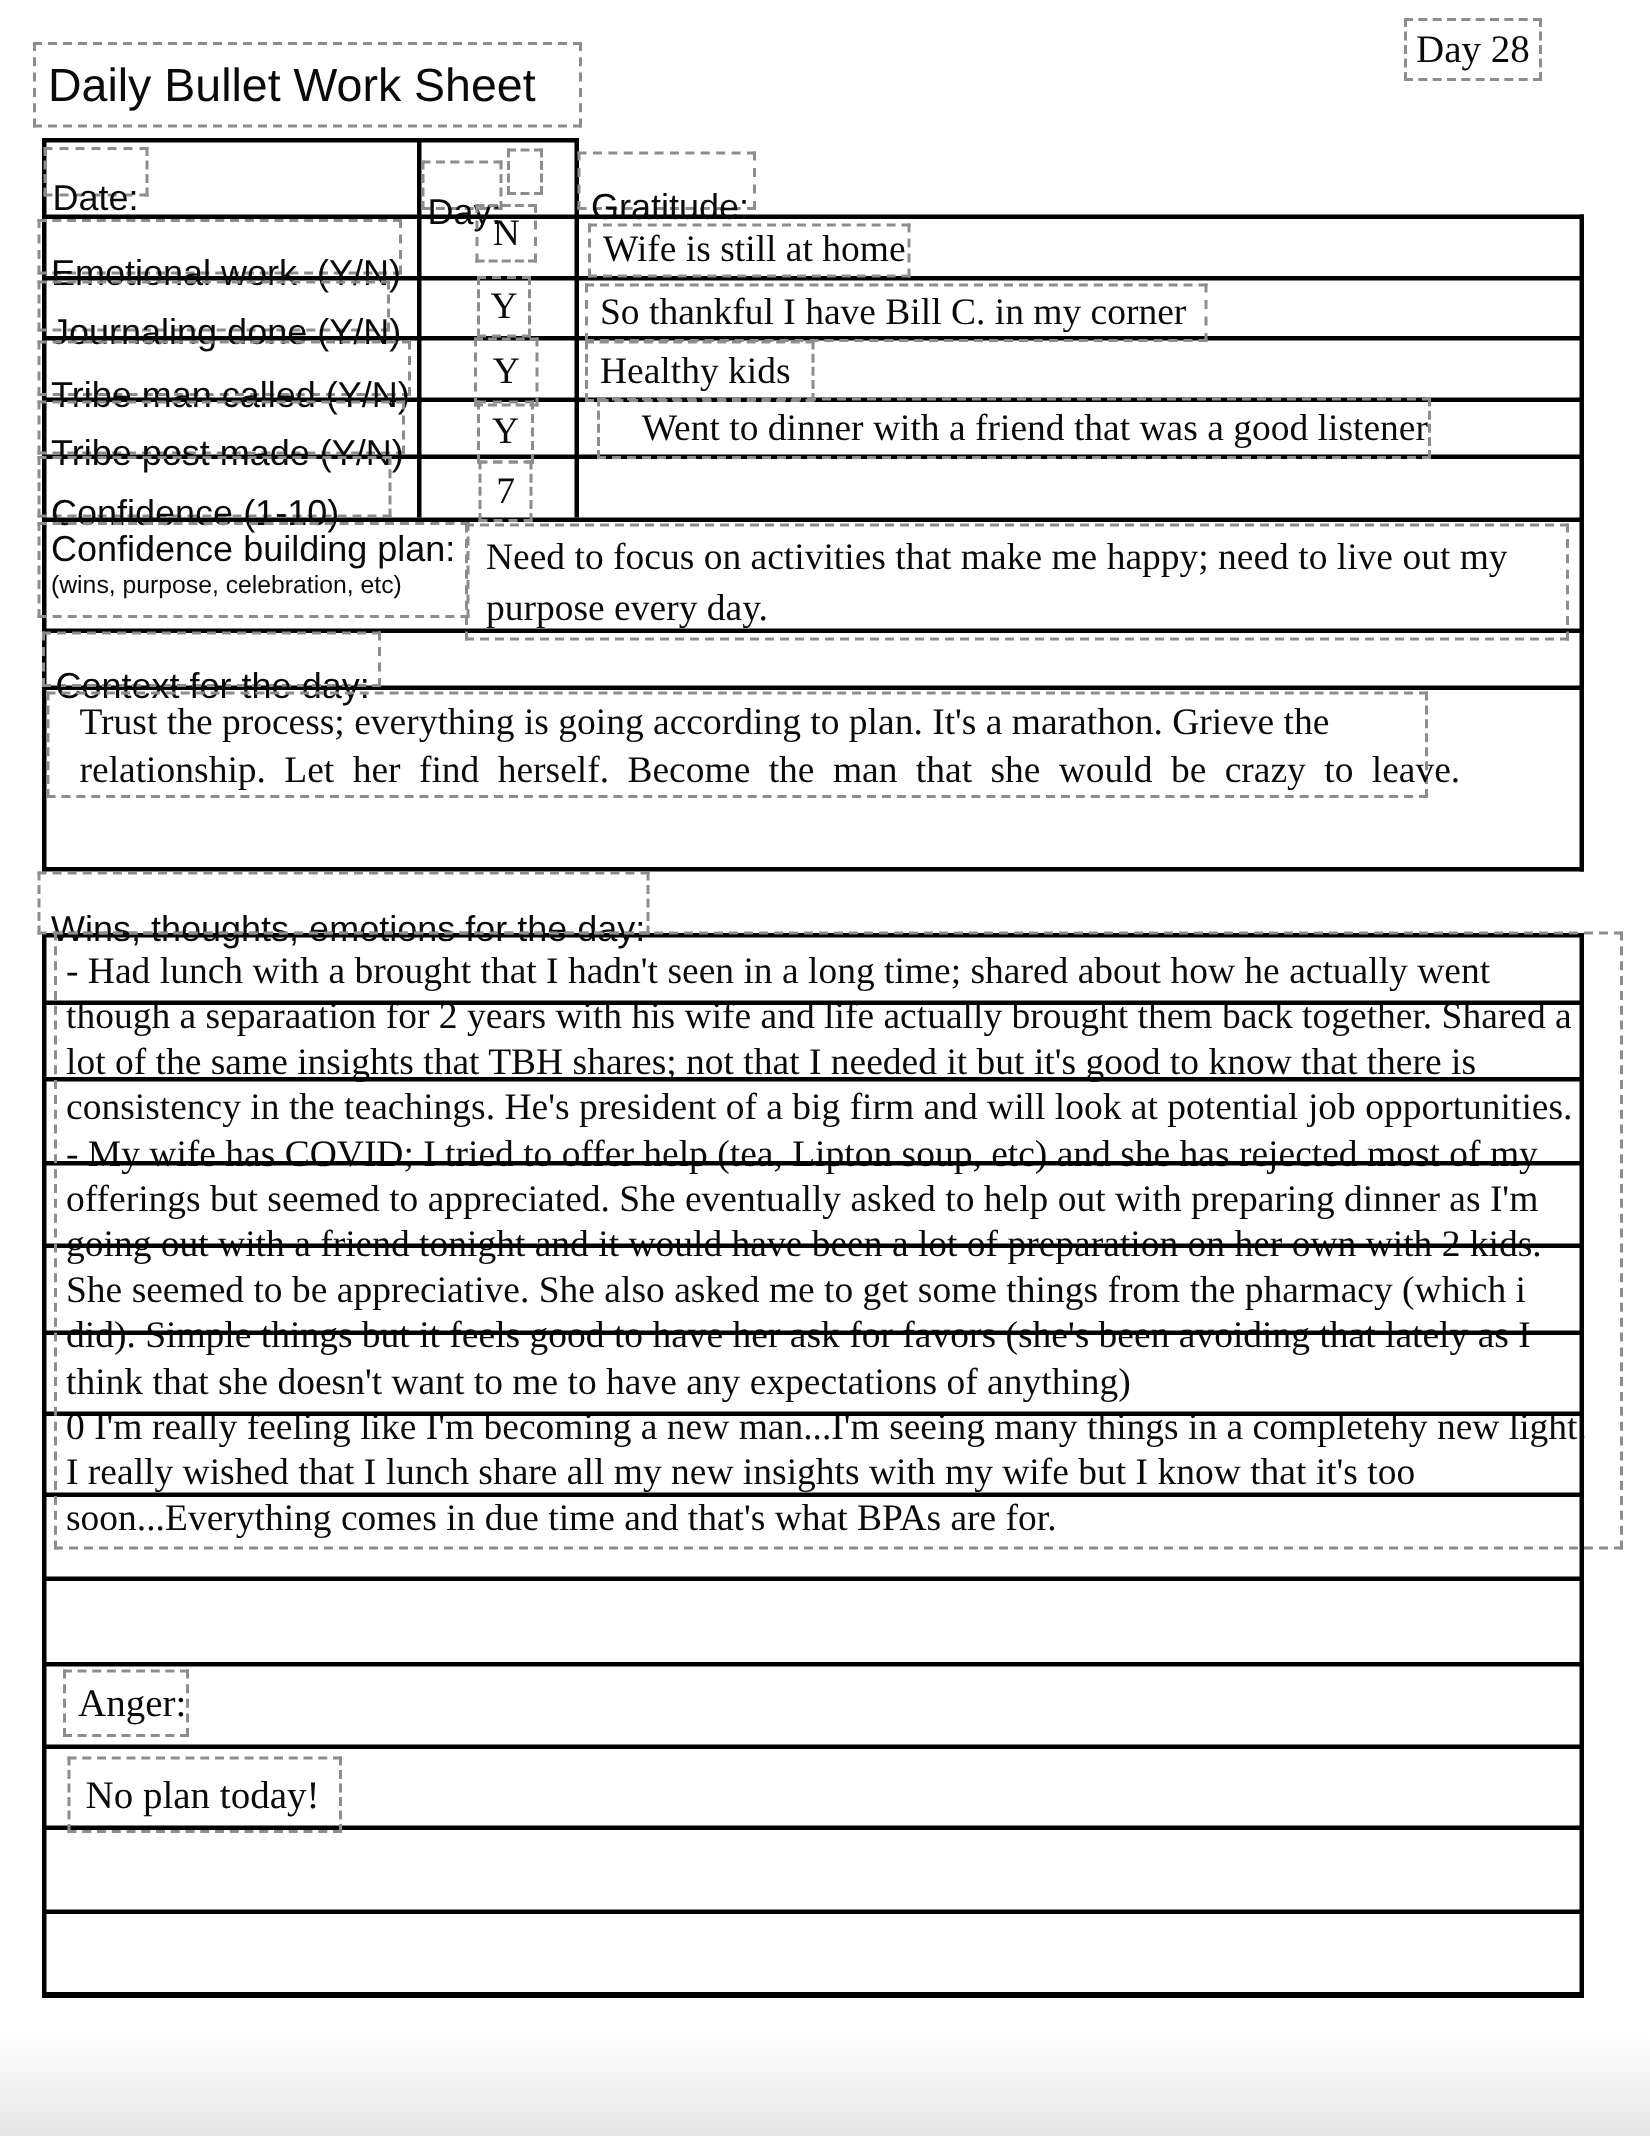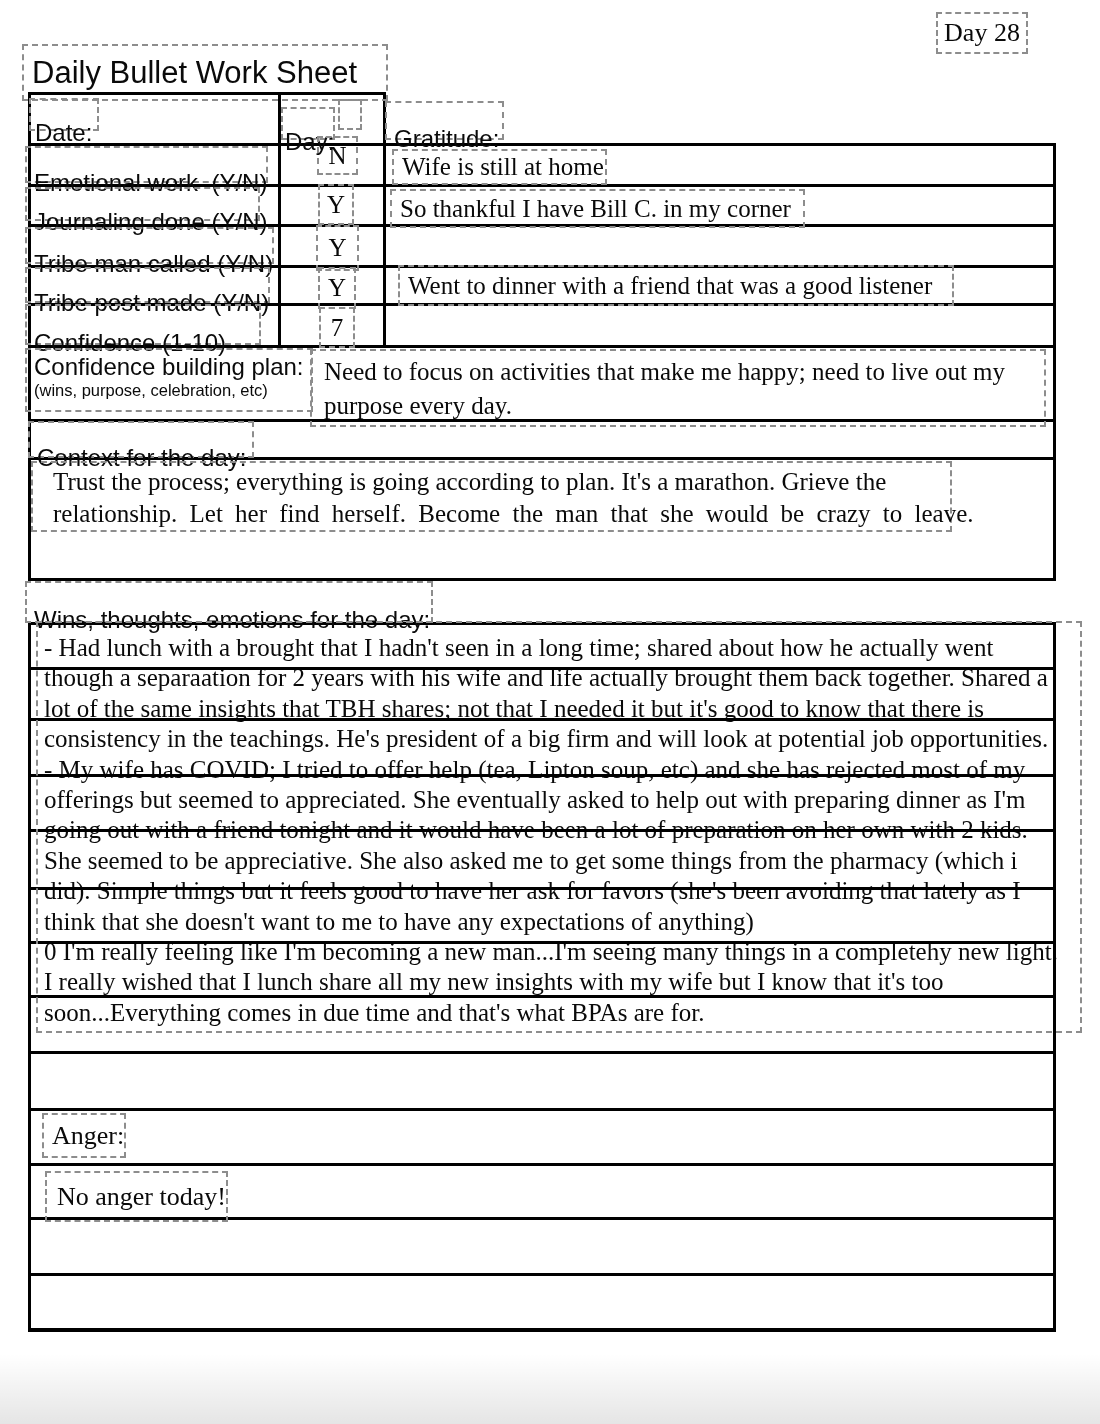--- a/index.html
+++ b/index.html
@@ -26,21 +26,21 @@
   .jspace{word-spacing:6px;text-align:right;}
   .stack{display:block;}
   .grad{position:absolute;left:0;top:1354px;width:1100px;height:70px;z-index:0;
         background:linear-gradient(to bottom, rgba(0,0,0,0) 0%, rgba(0,0,0,0.10) 100%);}
 </style>
 </head>
 <body>
 
 <div class="page">
 
-  <div class="dash" style="left:22px;top:44px;width:366px;height:57px;">
+  <div class="dash" style="left:22px;top:28px;width:366px;height:57px;">
     <span class="sans" style="font-size:31px;padding-left:8px;">Daily Bullet Work Sheet</span>
   </div>
   <div class="dash" style="left:936px;top:12px;width:92px;height:42px;justify-content:center;">
     <span class="serif" style="font-size:26px;">Day 28</span>
   </div>
 
   <div class="dash" style="left:29px;top:98px;width:70px;height:33px;">
     <span class="slabel" style="padding-left:4px;">Date:</span>
   </div>
   <div class="dash" style="left:281px;top:107px;width:54px;height:33px;">
@@ -82,21 +82,24 @@
   <div class="dash" style="left:319px;top:307px;width:36px;height:41px;">
     <span class="sval">7</span>
   </div>
 
   <div class="dash" style="left:392px;top:149px;width:215px;height:36px;">
     <span class="gitem">Wife is still at home</span>
   </div>
   <div class="dash" style="left:390px;top:189px;width:415px;height:39px;">
     <span class="gitem">So thankful I have Bill C. in my corner</span>
   </div>
-  <div class="dash" style="left:398px;top:265px;width:556px;height:41px;">
+  <div class="dash" style="left:390px;top:227px;width:153px;height:41px;">
+    <span class="gitem">Healthy kids</span>
+  </div>
+  <div class="dash" style="left:398px;top:265px;width:556px;height:41px;justify-content:flex-end;">
     <span class="gitem">Went to dinner with a friend that was a good listener</span>
   </div>
 
   <div class="dash" style="left:25px;top:348px;width:288px;height:64px;align-items:flex-start;">
     <span class="stack" style="padding:3px 0 0 7px;">
       <span class="sans stack" style="font-size:24px;">Confidence building plan:</span>
       <span class="sans stack" style="font-size:16.5px;">(wins, purpose, celebration, etc)</span>
     </span>
   </div>
   <div class="dash" style="left:310px;top:349px;width:736px;height:78px;align-items:flex-start;">
@@ -135,21 +138,21 @@
     <div>think that she doesn't want to me to have any expectations of anything)</div>
     <div>0 I'm really feeling like I'm becoming a new man...I'm seeing many things in a completehy new light.</div>
     <div>I really wished that I lunch share all my new insights with my wife but I know that it's too</div>
     <div>soon...Everything comes in due time and that's what BPAs are for.</div>
   </div>
 
   <div class="dash" style="left:42px;top:1113px;width:84px;height:45px;">
     <span class="serif" style="font-size:26px;padding-left:8px;">Anger:</span>
   </div>
   <div class="dash" style="left:45px;top:1171px;width:183px;height:51px;">
-    <span class="serif" style="font-size:26px;padding-left:10px;white-space:nowrap;">No anger today!</span>
+    <span class="serif" style="font-size:26px;padding-left:10px;white-space:nowrap;">No plan today!</span>
   </div>
 
   <div class="hl" style="left:28px;top:92px;width:358px;"></div>
   <div class="hl" style="left:28px;top:143px;width:1028px;"></div>
   <div class="hl" style="left:28px;top:184px;width:1028px;"></div>
   <div class="hl" style="left:28px;top:224px;width:1028px;"></div>
   <div class="hl" style="left:28px;top:265px;width:1028px;"></div>
   <div class="hl" style="left:28px;top:303px;width:1028px;"></div>
   <div class="hl" style="left:28px;top:345px;width:1028px;"></div>
   <div class="hl" style="left:28px;top:419px;width:1028px;"></div>

